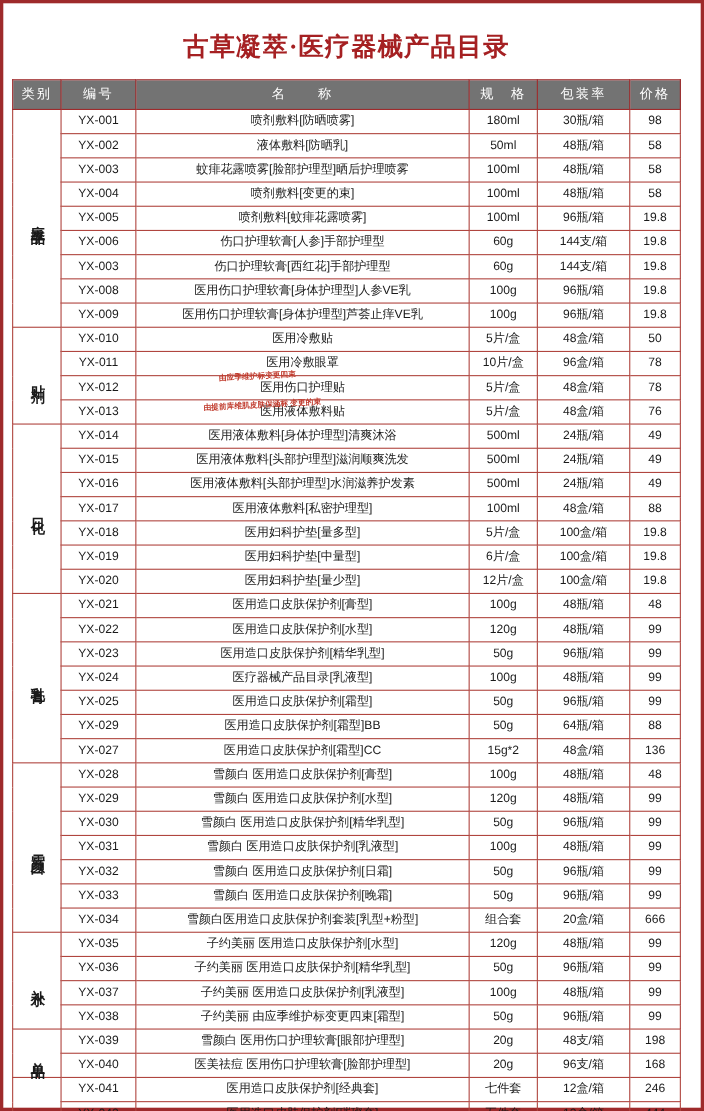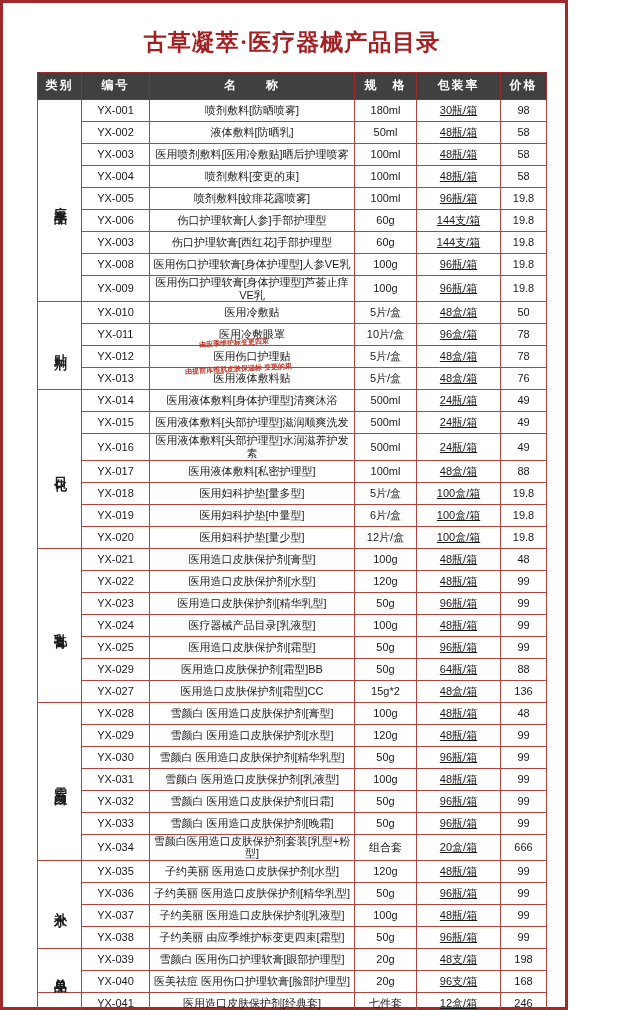--- a/index.html
+++ b/index.html
@@ -4,23 +4,23 @@
 <style>
   html,body{margin:0;padding:0;}
   body{
     width:640px;height:1010px;
     background:#ffffff;
     font-family:"Liberation Sans","DejaVu Sans",sans-serif;
     color:#111;
     overflow:hidden;
   }
   .page{
-    width:568px;height:1010px;
+    width:640px;height:1010px;
     box-sizing:border-box;
-    padding:14px 18px 8px 34px;
+    padding:14px 18px 8px 8px;
     border:3px solid #9e2a2b;
     background:#fff;
     position:relative;
   }
   .title{
     text-align:center;
     font-size:23px;
     font-weight:bold;
     color:#a52022;
     letter-spacing:1px;
@@ -36,41 +36,41 @@
   th,td{
     border:1px solid #b0453f;
     text-align:center;
     vertical-align:middle;
     padding:0;
     height:21px;
     line-height:1.15;
     color:#1a1a1a;
   }
   thead th{
-    background:#404040;
+    background:#737373;
     color:#fff;
-    font-weight:bold;
+    font-weight:normal;
     font-size:12px;
     height:26px;
     letter-spacing:2px;
     border:1px solid #9e2a2b;
   }
   .cat{
     font-weight:bold;
     font-size:13px;
     letter-spacing:3px;
     width:44px;
     writing-mode:vertical-rl;
     text-orientation:upright;
     white-space:nowrap;
   }
   td.code{width:64px;font-size:11px;}
   td.name{text-align:center;font-size:11px;padding:0 3px;}
   td.spec{width:60px;}
-  td.pack{width:78px;text-decoration:underline;}
+  td.pack{width:78px;}
   td.price{width:44px;}
   col.c-cat{width:44px;}
   col.c-code{width:68px;}
   col.c-name{width:auto;}
   col.c-spec{width:62px;}
   col.c-pack{width:84px;}
   col.c-price{width:46px;}
   .stamp{
     position:absolute;
     color:#c0392b;
@@ -121,21 +121,21 @@
         </tr>
         <tr>
           <td class="code">YX-002</td>
           <td class="name">液体敷料[防晒乳]</td>
           <td class="spec">50ml</td>
           <td class="pack">48瓶/箱</td>
           <td class="price">58</td>
         </tr>
         <tr>
           <td class="code">YX-003</td>
-          <td class="name">医用喷剂敷料[医用冷敷贴]晒后护理喷雾</td>
+          <td class="name">蚊痱花露喷雾[脸部护理型]晒后护理喷雾</td>
           <td class="spec">100ml</td>
           <td class="pack">48瓶/箱</td>
           <td class="price">58</td>
         </tr>
         <tr>
           <td class="code">YX-004</td>
           <td class="name">喷剂敷料[变更的束]</td>
           <td class="spec">100ml</td>
           <td class="pack">48瓶/箱</td>
           <td class="price">58</td>

